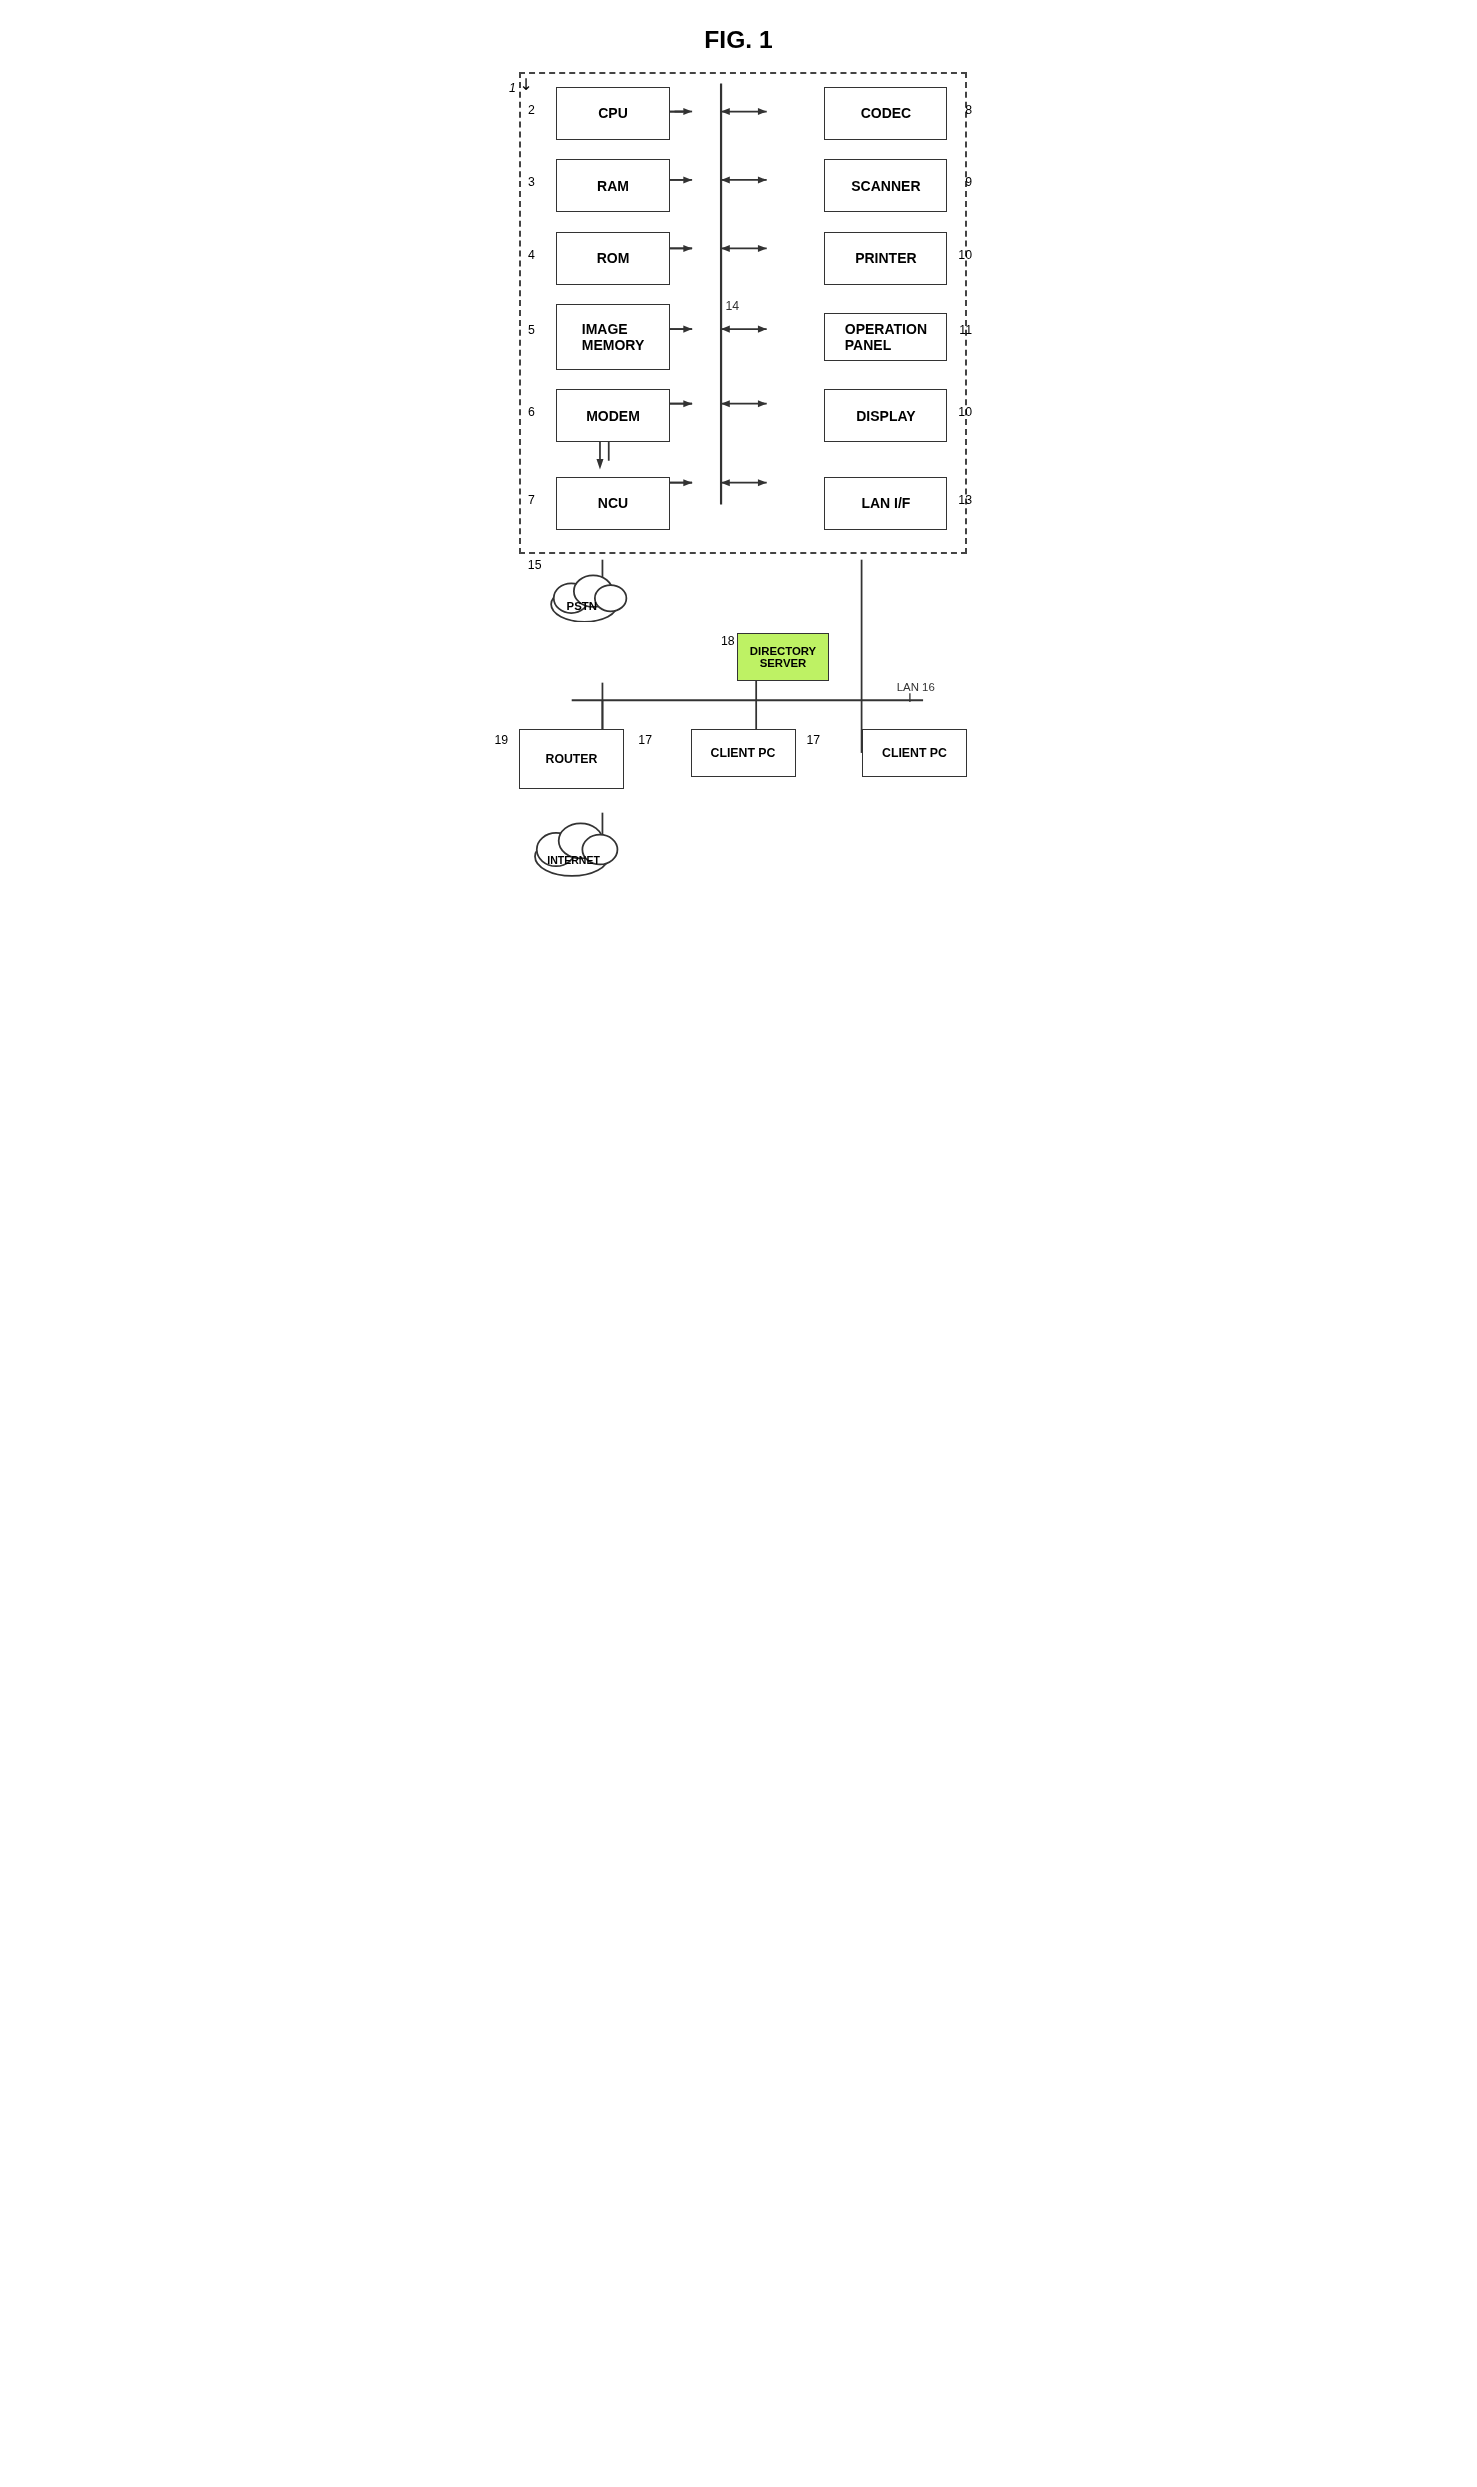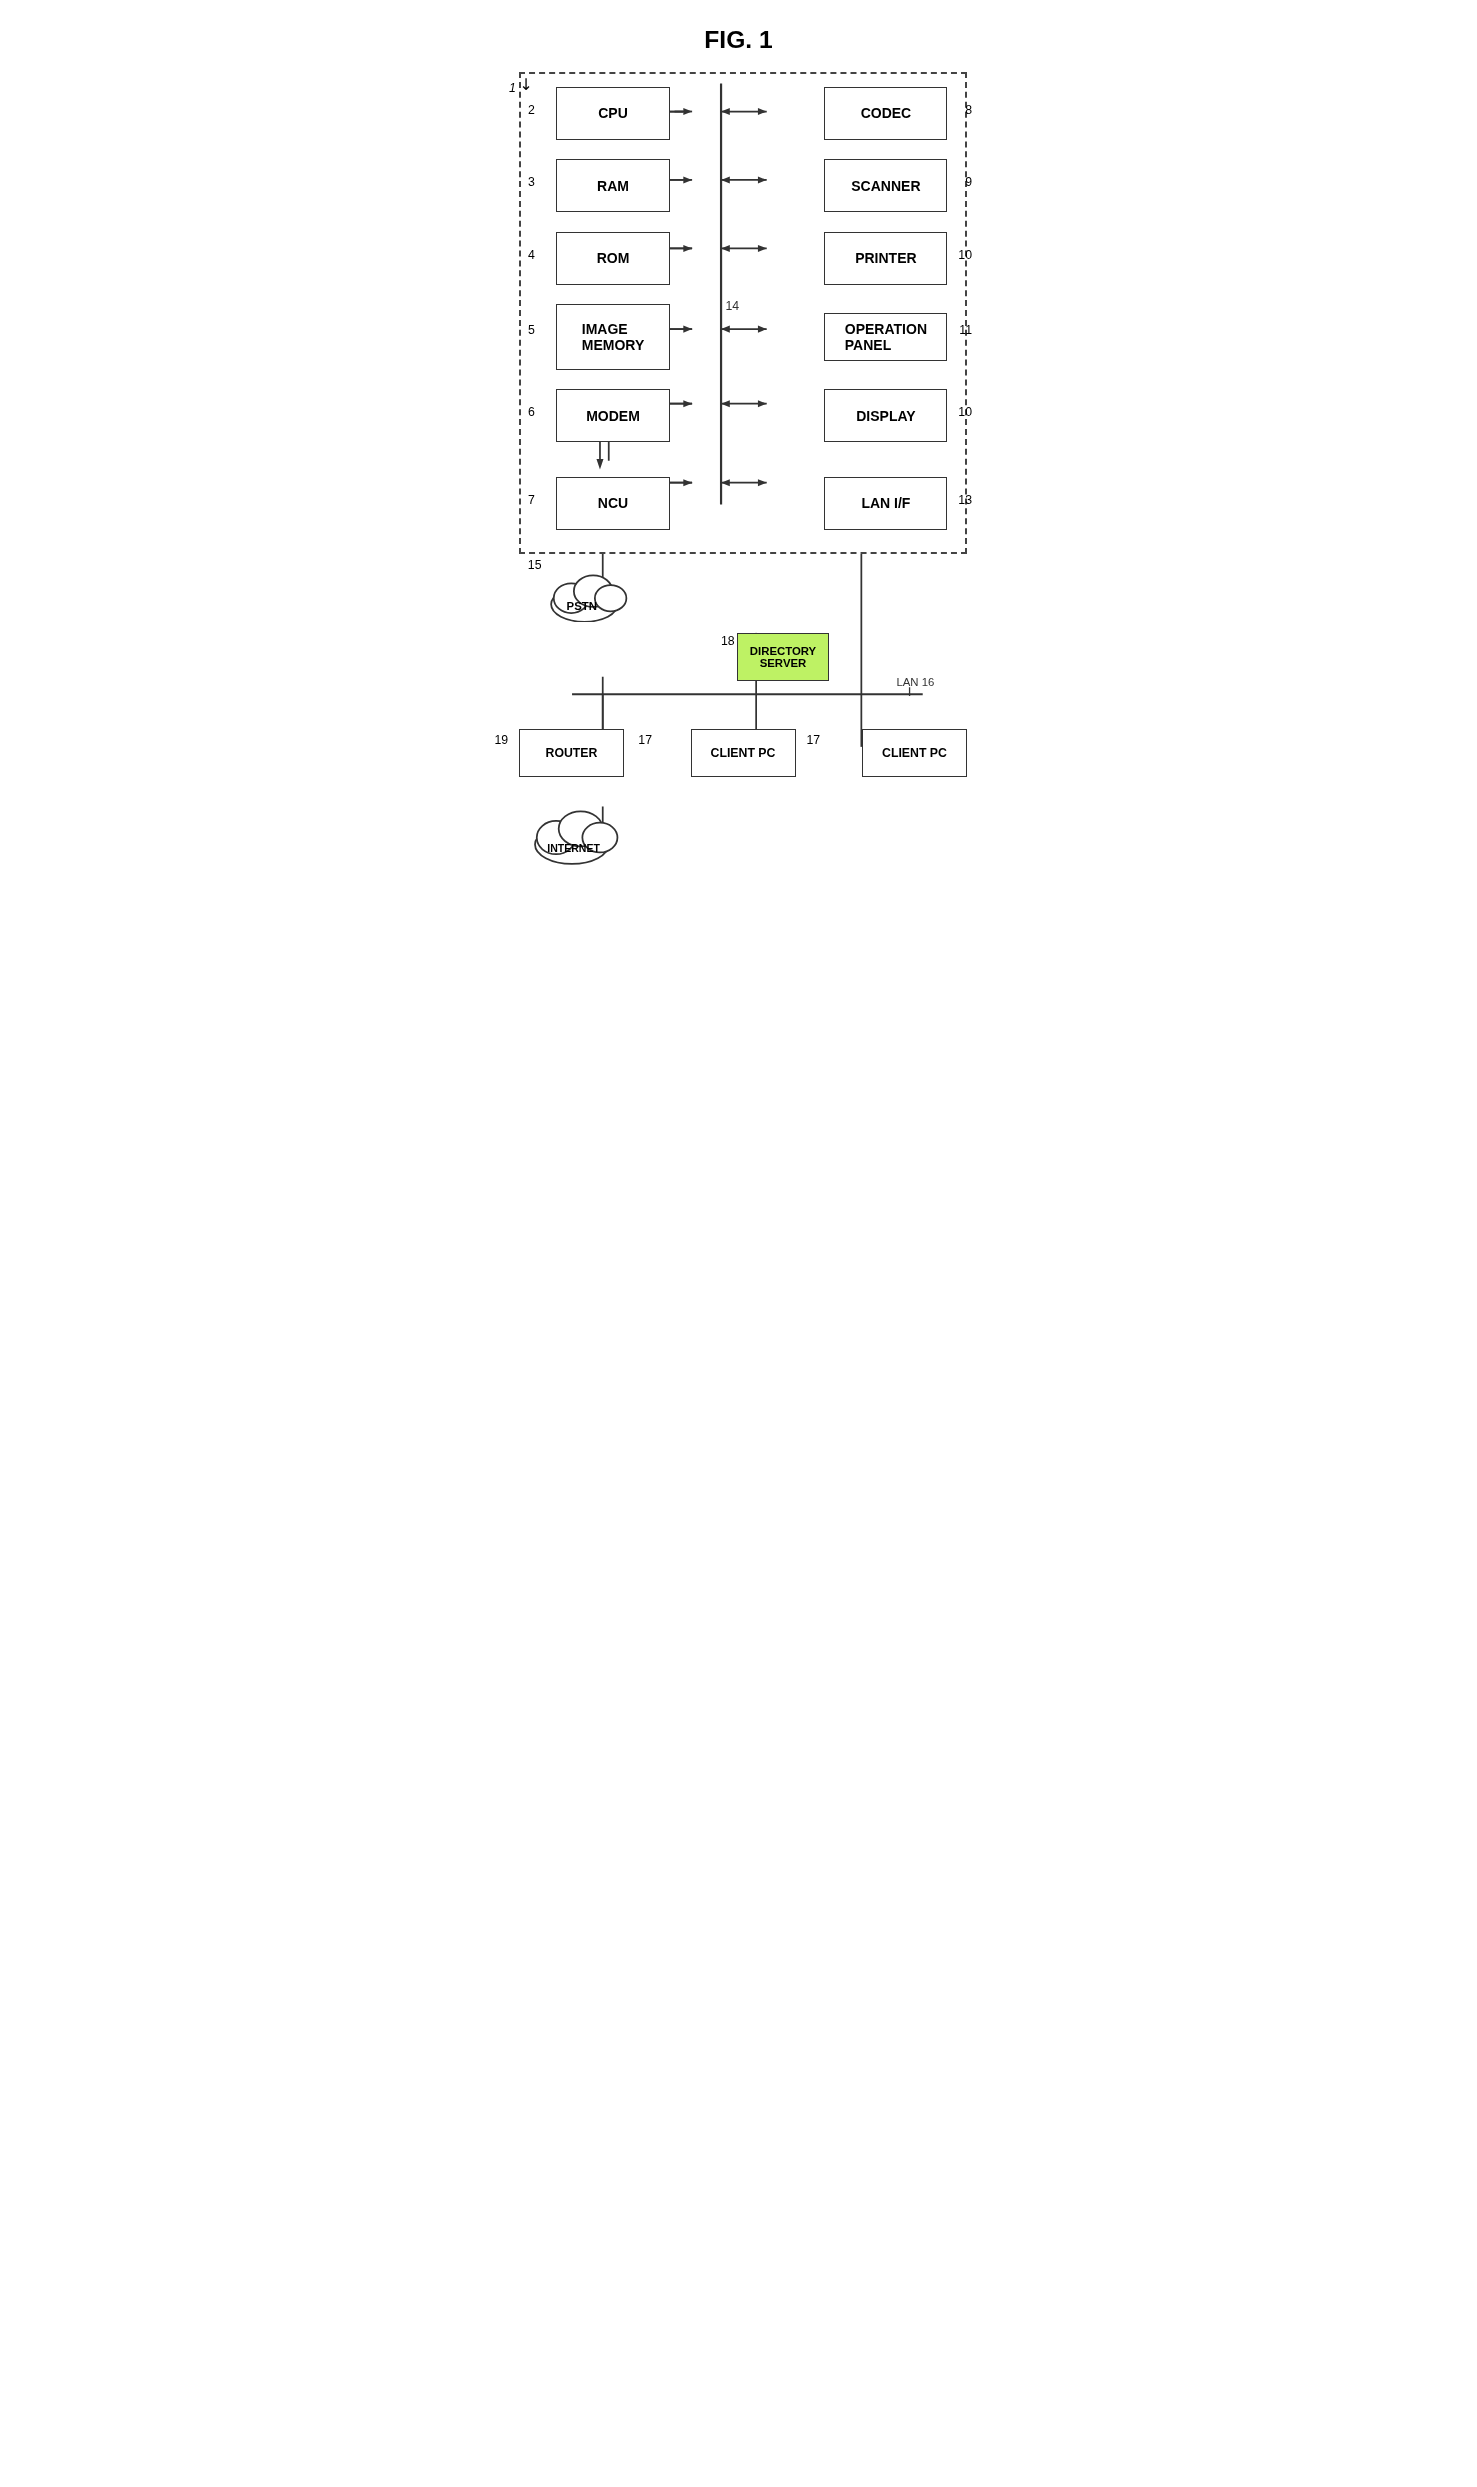--- a/index.html
+++ b/index.html
@@ -260,21 +260,21 @@
       </div>
 
       <div style="height:17.6px;">
         <span style="position:absolute;right:44px;top:-4.4px;font-size:11.4px;font-family:Arial,sans-serif;"></span>
       </div>
 
       <div style="display:flex;align-items:flex-start;justify-content:space-between;padding-top:17.6px;position:relative;">
 
         <div style="position:relative;display:flex;flex-direction:column;align-items:center;">
           <div style="position:absolute;left:-24.6px;top:4.4px;font-size:12.3px;font-family:Arial,sans-serif;">19</div>
-          <div style="border:1.8px solid #333;width:105px;height:48px;display:flex;align-items:center;justify-content:center;font-size:12.3px;font-weight:bold;font-family:Arial,sans-serif;background:#fff;">ROUTER</div>
+          <div style="border:1.8px solid #333;width:105px;height:60px;display:flex;align-items:center;justify-content:center;font-size:12.3px;font-weight:bold;font-family:Arial,sans-serif;background:#fff;">ROUTER</div>
           <div style="position:absolute;right:-28px;top:4.4px;font-size:12.3px;font-family:Arial,sans-serif;">17</div>
         </div>
 
         <div style="position:relative;display:flex;flex-direction:column;align-items:center;">
           <div style="border:1.8px solid #333;width:105px;height:48px;display:flex;align-items:center;justify-content:center;font-size:12.3px;font-weight:bold;font-family:Arial,sans-serif;background:#fff;">CLIENT PC</div>
           <div style="position:absolute;right:-24.6px;top:4.4px;font-size:12.3px;font-family:Arial,sans-serif;">17</div>
         </div>
 
         <div style="position:relative;display:flex;flex-direction:column;align-items:center;">
           <div style="border:1.8px solid #333;width:105px;height:48px;display:flex;align-items:center;justify-content:center;font-size:12.3px;font-weight:bold;font-family:Arial,sans-serif;background:#fff;">CLIENT PC</div>

